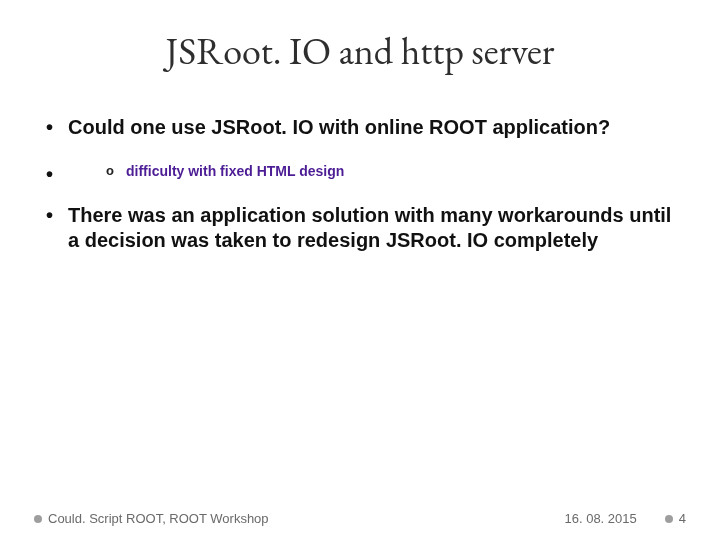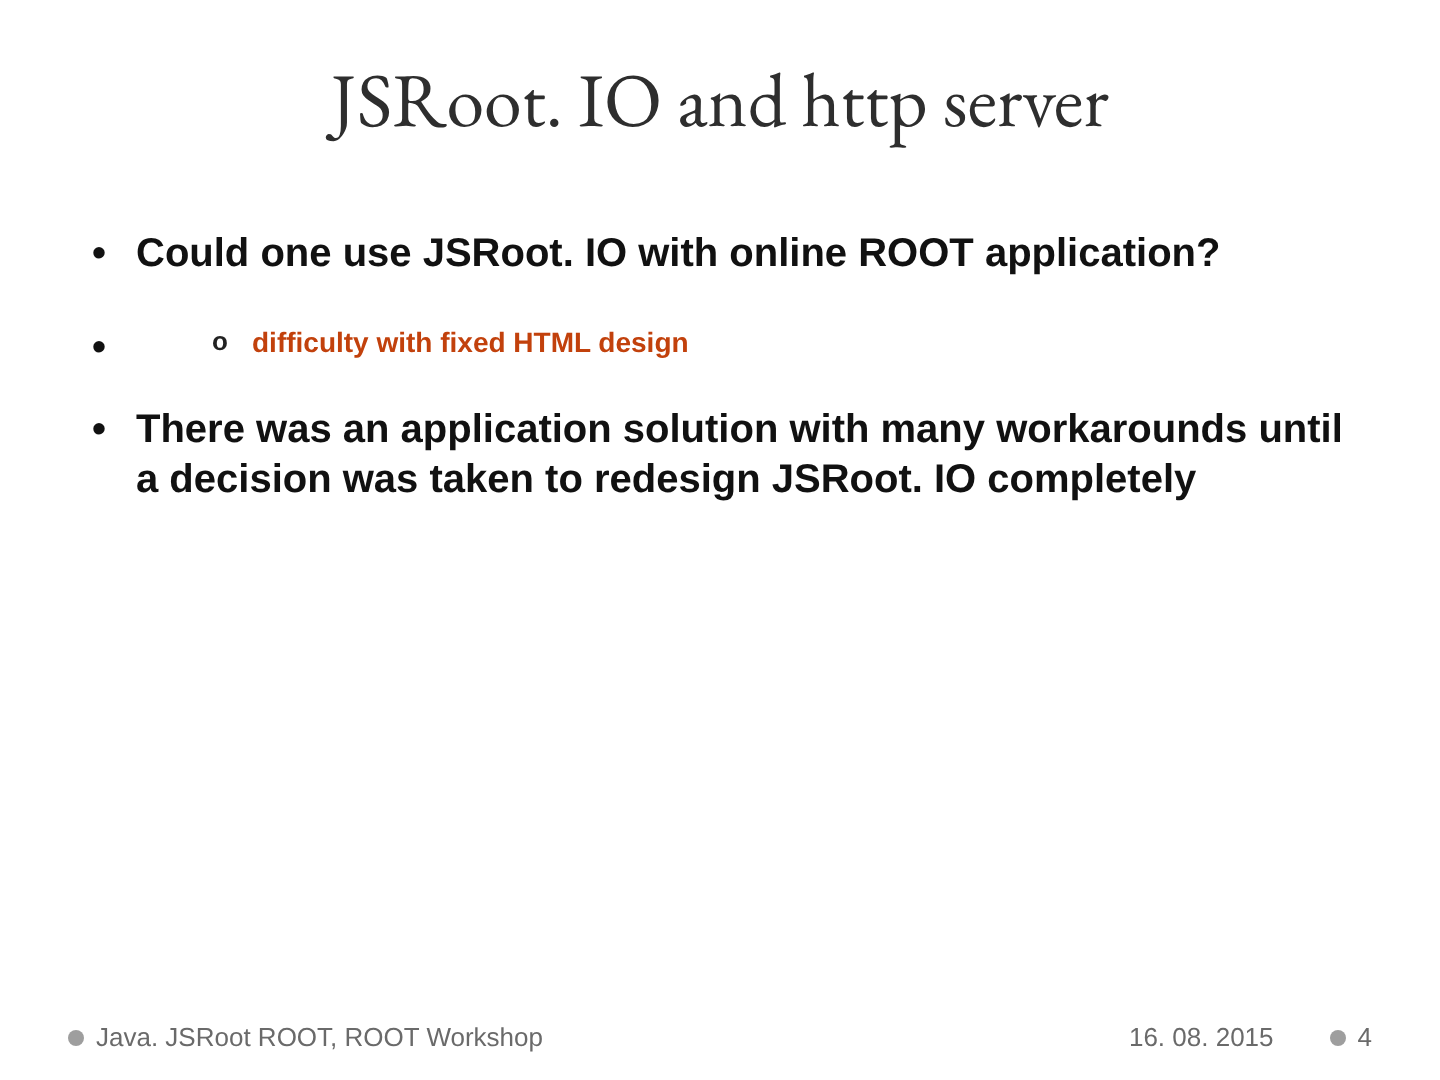--- a/index.html
+++ b/index.html
@@ -56,21 +56,21 @@
     list-style: none;
     padding: 0;
     margin: 4px 0 0 0;
   }
   ul.sub > li {
     position: relative;
     padding-left: 58px;
     font-size: 14px;
     line-height: 1.35;
     margin-top: 2px;
-    color: #c2410c;
+    color: #4c1d95;
   }
   ul.sub > li::before {
     content: "o";
     position: absolute;
     left: 38px;
     top: 0;
     font-size: 13px;
     color: #222;
   }
   .gap-before { margin-top: 36px; }
@@ -116,21 +116,21 @@
           <li>difficulty with fixed HTML design</li>
         </ul>
       </li>
       <li class="gap-before">There was an application solution with many workarounds until a decision was taken to redesign JSRoot. IO completely</li>
     </ul>
   </div>
 
   <div class="footer">
     <div class="left">
       <span class="dot"></span>
-      <span>Java. JSRoot ROOT, ROOT Workshop</span>
+      <span>Could. Script ROOT, ROOT Workshop</span>
     </div>
     <div class="right">
       <span>16. 08. 2015</span>
       <span class="pg-sep"></span>
       <span class="dot"></span>
       <span>4</span>
     </div>
   </div>
 
 </div>

